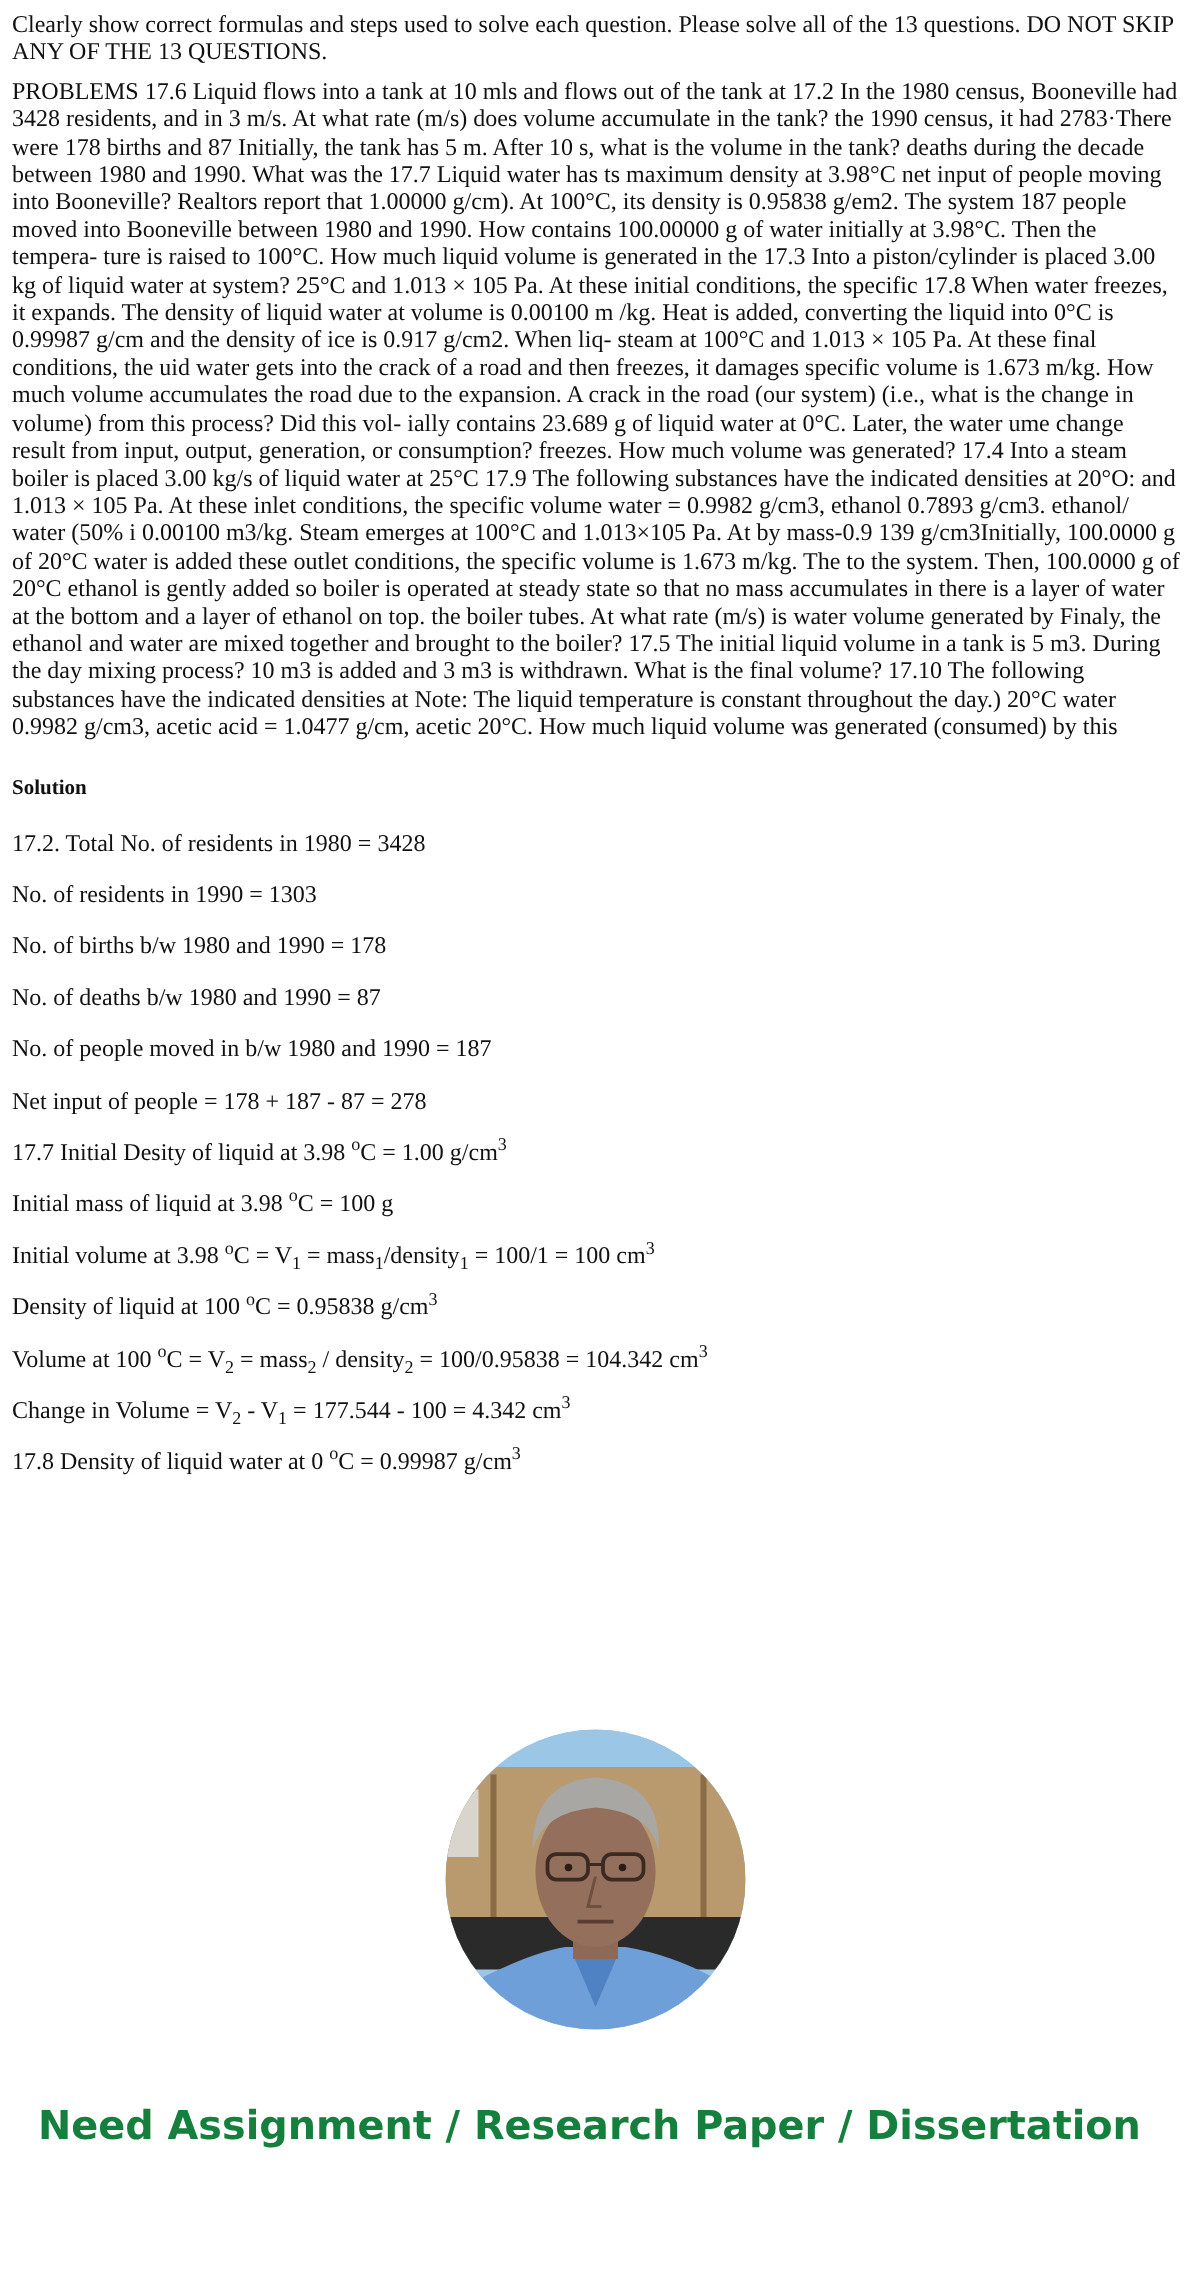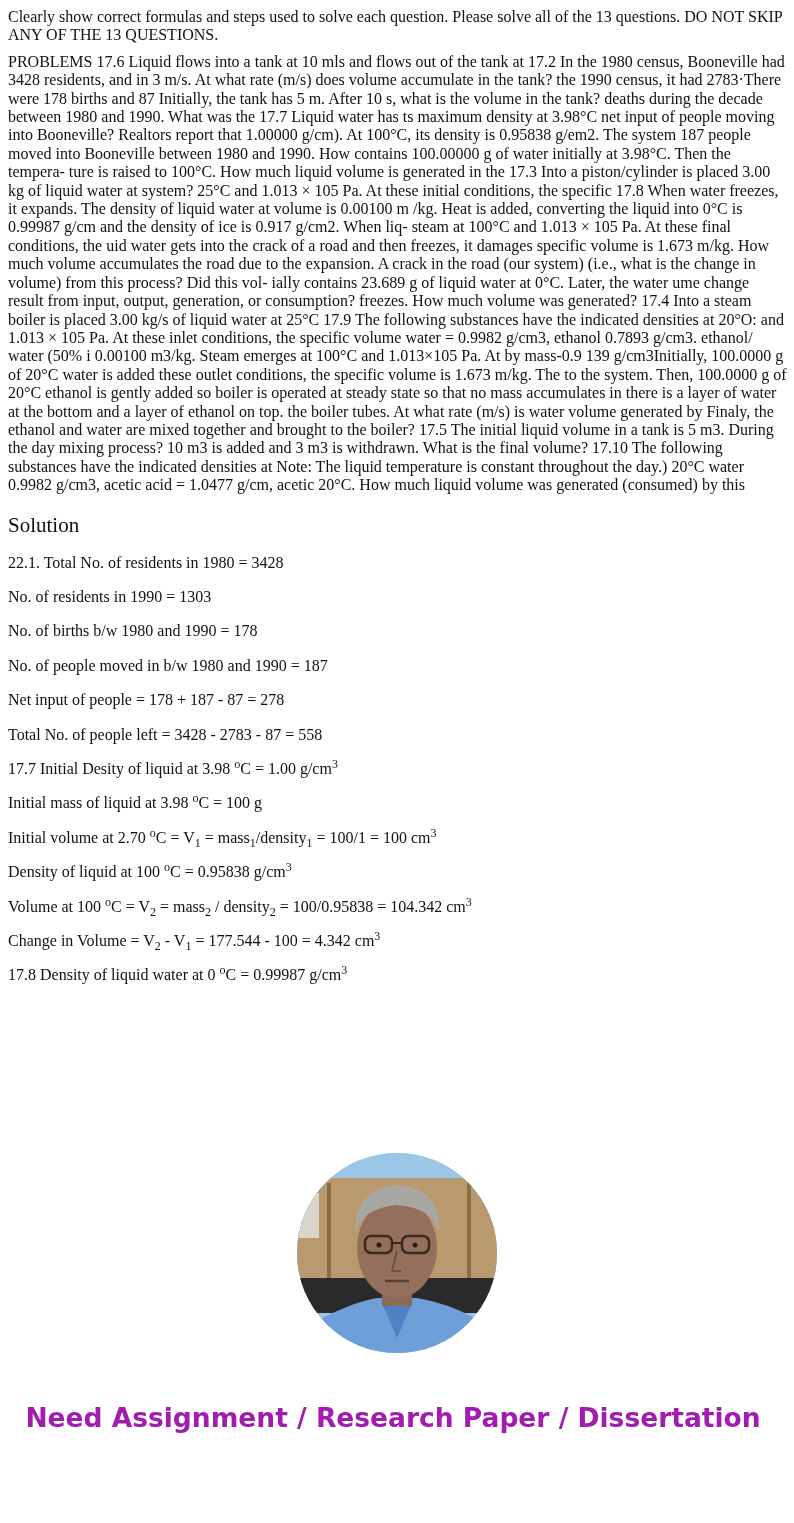--- a/index.html
+++ b/index.html
@@ -19,22 +19,22 @@
       top: 0;
       width: 780px;
       height: 1122px;
       overflow: hidden;
     }
     .question p {
       margin: 8px 0 16px 0;
     }
     .question p.intro { margin-top: 8px; margin-bottom: 2px; }
     h3.solution-heading {
-      font-size: 21px;
-      font-weight: normal;
+      font-size: 14px;
+      font-weight: bold;
       margin: 20px 0 18px 0;
       line-height: 21px;
     }
     .solution p {
       margin: 0 0 16px 0;
     }
     sup, sub { font-size: 12px; line-height: 0; }
     .avatar-wrap {
       position: absolute;
       left: 297px;
@@ -48,51 +48,51 @@
     .footer {
       position: absolute;
       left: 0;
       top: 1403px;
       width: 786px;
       text-align: center;
       font-family: "DejaVu Sans", sans-serif;
       font-weight: bold;
       font-size: 26.5px;
       line-height: 30px;
-      color: #a21caf;
+      color: #15803d;
     }
     .footer div { margin: 0; }
   </style>
 </head>
 <body>
 
 <div class="content">
   <div class="question">
     <p class="intro">Clearly show correct formulas and steps used to solve each question. Please solve all of the 13 questions. DO NOT SKIP ANY OF THE 13 QUESTIONS.</p>
     <p>PROBLEMS 17.6 Liquid flows into a tank at 10 mls and flows out of the tank at 17.2 In the 1980 census, Booneville had 3428 residents, and in 3 m/s. At what rate (m/s) does volume accumulate in the tank? the 1990 census, it had 2783·There were 178 births and 87 Initially, the tank has 5 m. After 10 s, what is the volume in the tank? deaths during the decade between 1980 and 1990. What was the 17.7 Liquid water has ts maximum density at 3.98°C net input of people moving into Booneville? Realtors report that 1.00000 g/cm). At 100°C, its density is 0.95838 g/em2. The system 187 people moved into Booneville between 1980 and 1990. How contains 100.00000 g of water initially at 3.98°C. Then the tempera- ture is raised to 100°C. How much liquid volume is generated in the 17.3 Into a piston/cylinder is placed 3.00 kg of liquid water at system? 25°C and 1.013 × 105 Pa. At these initial conditions, the specific 17.8 When water freezes, it expands. The density of liquid water at volume is 0.00100 m /kg. Heat is added, converting the liquid into 0°C is 0.99987 g/cm and the density of ice is 0.917 g/cm2. When liq- steam at 100°C and 1.013 × 105 Pa. At these final conditions, the uid water gets into the crack of a road and then freezes, it damages specific volume is 1.673 m/kg. How much volume accumulates the road due to the expansion. A crack in the road (our system) (i.e., what is the change in volume) from this process? Did this vol- ially contains 23.689 g of liquid water at 0°C. Later, the water ume change result from input, output, generation, or consumption? freezes. How much volume was generated? 17.4 Into a steam boiler is placed 3.00 kg/s of liquid water at 25°C 17.9 The following substances have the indicated densities at 20°O: and 1.013 × 105 Pa. At these inlet conditions, the specific volume water = 0.9982 g/cm3, ethanol 0.7893 g/cm3. ethanol/ water (50% i 0.00100 m3/kg. Steam emerges at 100°C and 1.013×105 Pa. At by mass-0.9 139 g/cm3Initially, 100.0000 g of 20°C water is added these outlet conditions, the specific volume is 1.673 m/kg. The to the system. Then, 100.0000 g of 20°C ethanol is gently added so boiler is operated at steady state so that no mass accumulates in there is a layer of water at the bottom and a layer of ethanol on top. the boiler tubes. At what rate (m/s) is water volume generated by Finaly, the ethanol and water are mixed together and brought to the boiler? 17.5 The initial liquid volume in a tank is 5 m3. During the day mixing process? 10 m3 is added and 3 m3 is withdrawn. What is the final volume? 17.10 The following substances have the indicated densities at Note: The liquid temperature is constant throughout the day.) 20°C water 0.9982 g/cm3, acetic acid = 1.0477 g/cm, acetic 20°C. How much liquid volume was generated (consumed) by this</p>
   </div>
 
   <div class="solution">
     <h3 class="solution-heading">Solution</h3>
 
-    <p>22.1. Total No. of residents in 1980 = 3428</p>
+    <p>17.2. Total No. of residents in 1980 = 3428</p>
     <p>No. of residents in 1990 = 1303</p>
     <p>No. of births b/w 1980 and 1990 = 178</p>
+    <p>No. of deaths b/w 1980 and 1990 = 87</p>
     <p>No. of people moved in b/w 1980 and 1990 = 187</p>
     <p>Net input of people = 178 + 187 - 87 = 278</p>
-    <p>Total No. of people left = 3428 - 2783 - 87 = 558</p>
 
     <p>
       <span>17.7 Initial Desity of liquid at 3.98 </span><sup>o</sup><span>C = 1.00 g/cm</span><sup>3</sup>
     </p>
     <p>
       <span>Initial mass of liquid at 3.98 </span><sup>o</sup><span>C = 100 g</span>
     </p>
     <p>
-      <span>Initial volume at 2.70 </span><sup>o</sup><span>C = V</span><sub>1</sub><span> = mass</span><sub>1</sub><span>/density</span><sub>1</sub><span> = 100/1 = 100 cm</span><sup>3</sup>
+      <span>Initial volume at 3.98 </span><sup>o</sup><span>C = V</span><sub>1</sub><span> = mass</span><sub>1</sub><span>/density</span><sub>1</sub><span> = 100/1 = 100 cm</span><sup>3</sup>
     </p>
     <p>
       <span>Density of liquid at 100 </span><sup>o</sup><span>C = 0.95838 g/cm</span><sup>3</sup>
     </p>
     <p>
       <span>Volume at 100 </span><sup>o</sup><span>C = V</span><sub>2</sub><span> = mass</span><sub>2</sub><span> / density</span><sub>2</sub><span> = 100/0.95838 = 104.342 cm</span><sup>3</sup>
     </p>
     <p>
       <span>Change in Volume = V</span><sub>2</sub><span> - V</span><sub>1</sub><span> = 177.544 - 100 = 4.342 cm</span><sup>3</sup>
     </p>

